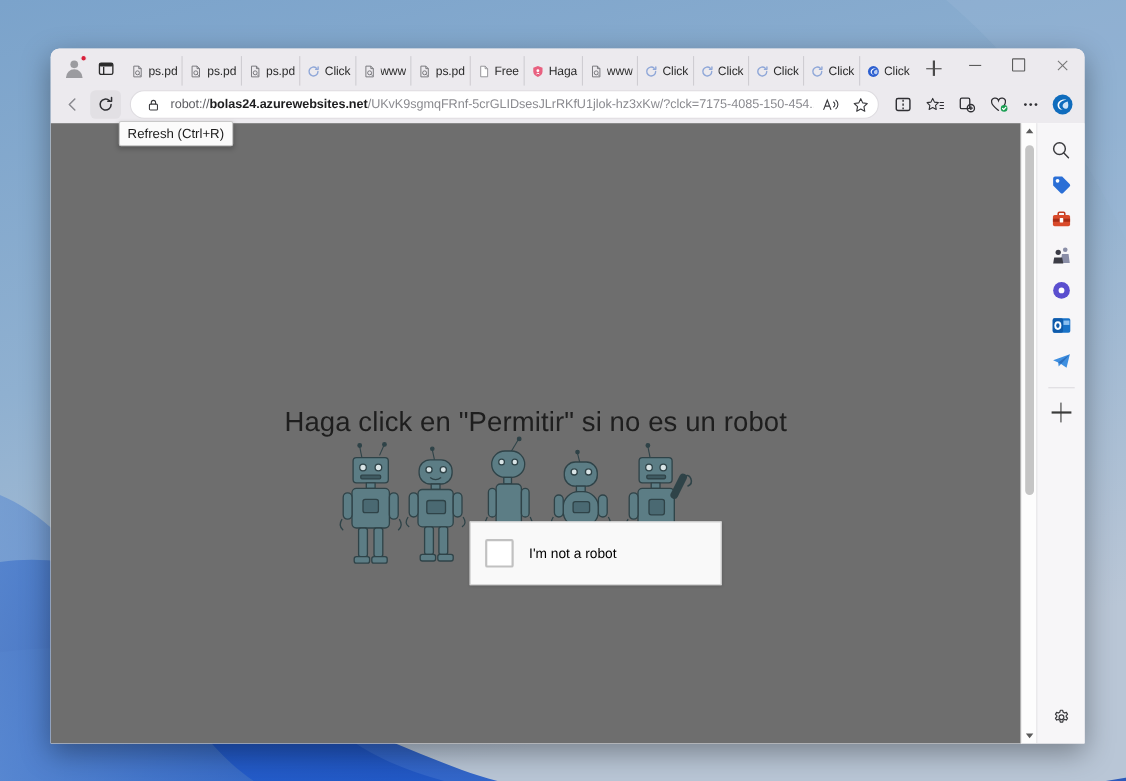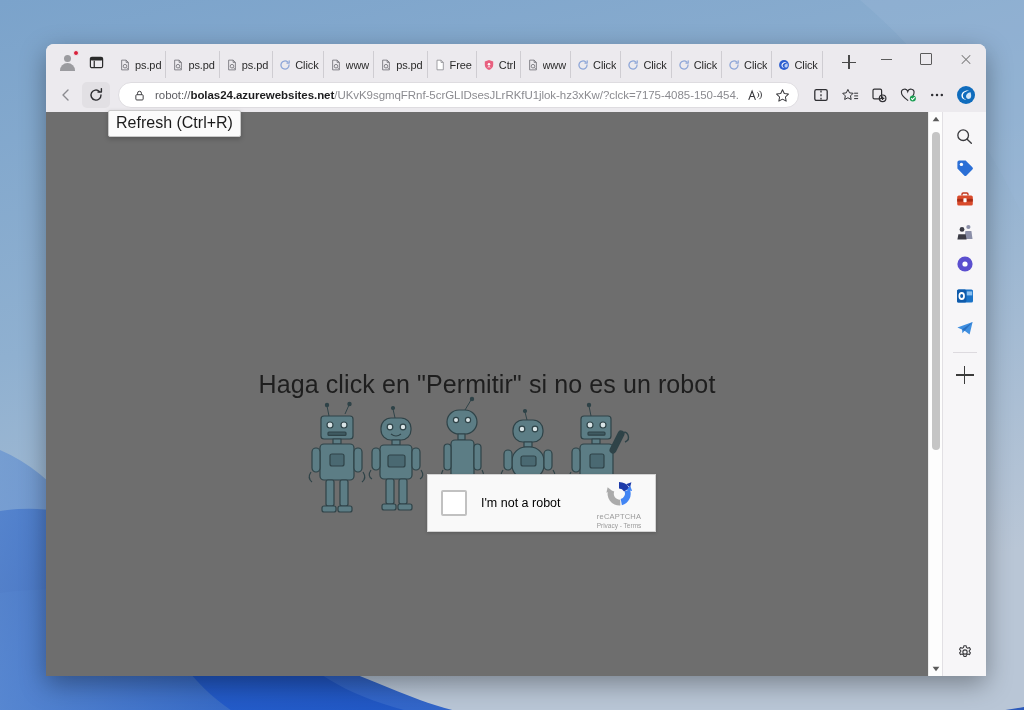--- a/index.html
+++ b/index.html
@@ -113,21 +113,21 @@
   }
   .url b{ color:#1d1d1f; font-weight:700; }
   .url .scheme{ color:#5d5d62; }
   .omni-icon{ width:20px;height:20px;display:flex;align-items:center;justify-content:center;flex:none;}
   .toolbar-right{ display:flex; align-items:center; gap:1px; flex:none; }
 
   
   .tooltip{
     position:absolute; left:62px; top:66px;
     background:#fbfbfb; border:1px solid #c9c9c9;
-    font-size:16px; color:#1b1b1b;
+    font-size:12px; color:#1b1b1b;
     padding:3px 7px 4px; border-radius:2px;
     box-shadow:0 2px 5px rgba(0,0,0,.22);
     z-index:40; white-space:nowrap;
   }
 
   
   .content-wrap{ flex:1; display:flex; min-height:0; background:#fff; position:relative; }
   .page{
     flex:1; background:#6e6e6e; position:relative; overflow:hidden;
   }
@@ -299,21 +299,21 @@
             <path d="M9.4 1.6 v3 h3" fill="none" stroke="#8d8d92" stroke-width="1.1"></path>
           </svg>
           <span class="tab-label">Free</span>
         </div>
         <div class="tab">
           <svg class="fav" viewBox="0 0 16 16">
             <path d="M8 1.4 L13.6 3.4 V8 c0 3.4 -2.6 5.4 -5.6 6.6 C5 13.4 2.4 11.4 2.4 8 V3.4 Z" fill="#e8607f"></path>
             <circle cx="8" cy="7" r="1.7" fill="#fff"></circle>
             <path d="M6.3 11 q1.7 -2 3.4 0" fill="none" stroke="#fff" stroke-width="1.2"></path>
           </svg>
-          <span class="tab-label">Ctrl</span>
+          <span class="tab-label">Haga</span>
         </div>
         <div class="tab">
           <svg class="fav" viewBox="0 0 16 16">
             <path d="M3.5 1.5 h6 l3 3 v10 h-9 Z" fill="none" stroke="#6f6f74" stroke-width="1.1"></path>
             <path d="M9.5 1.5 v3 h3" fill="none" stroke="#6f6f74" stroke-width="1.1"></path>
             <circle cx="8" cy="9.6" r="2.4" fill="none" stroke="#6f6f74" stroke-width="1.1"></circle>
             <line x1="9.8" y1="11.4" x2="11.6" y2="13.2" stroke="#6f6f74" stroke-width="1.1"></line>
           </svg>
           <span class="tab-label">www</span>
         </div>
@@ -557,32 +557,20 @@
             <rect x="31" y="82" width="8" height="26" rx="2"></rect>
             <rect x="13" y="108" width="14" height="6" rx="2"></rect>
             <rect x="29" y="108" width="14" height="6" rx="2"></rect>
           </g>
         </g>
       </svg>
 
       <div class="recaptcha">
         <div class="rc-check"></div>
         <div class="rc-label">I'm not a robot</div>
-        <div class="rc-brand">
-          <svg class="rc-logo" width="34" height="34" viewBox="0 0 40 40">
-            <path d="M20 6 a14 14 0 0 1 12.2 7.2 L26 17 a7 7 0 0 0 -6 -3.4 Z" fill="#1c3aa9"></path>
-            <path d="M33 12 L34.6 6.2 L28.2 8.4 Z" fill="#1c3aa9"></path>
-            <path d="M32.8 14.6 a14 14 0 0 1 -9.4 18.6 L22 26 a7 7 0 0 0 4.6 -9.2 Z" fill="#4285f4"></path>
-            <path d="M35.4 16.4 L33.2 10.4 L28.8 15.4 Z" fill="#4285f4"></path>
-            <path d="M21.6 33.6 A14 14 0 0 1 7.6 14.4 L14.4 17 a7 7 0 0 0 7 9.6 Z" fill="#ababab"></path>
-            <path d="M6.6 12.2 L5.2 18.4 L11.4 15.8 Z" fill="#ababab"></path>
-          </svg>
-          <div class="rc-name">reCAPTCHA</div>
-          <div class="rc-terms">Privacy - Terms</div>
-        </div>
       </div>
 
     </div>
 
     <div class="pagescroll">
       <div class="sb-arrow">
         <svg width="8" height="6" viewBox="0 0 8 6">
           <path d="M4 0.8 L7.4 5.2 L0.6 5.2 Z" fill="#5b5b5b"></path>
         </svg>
       </div>

